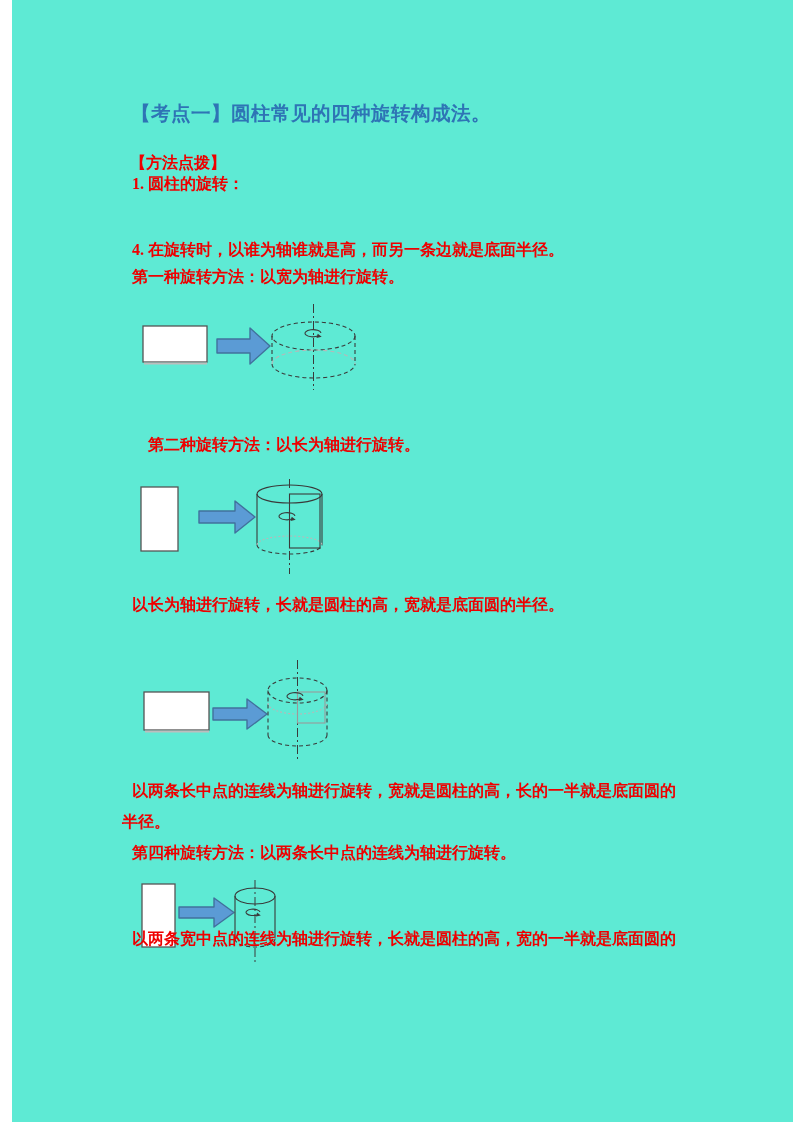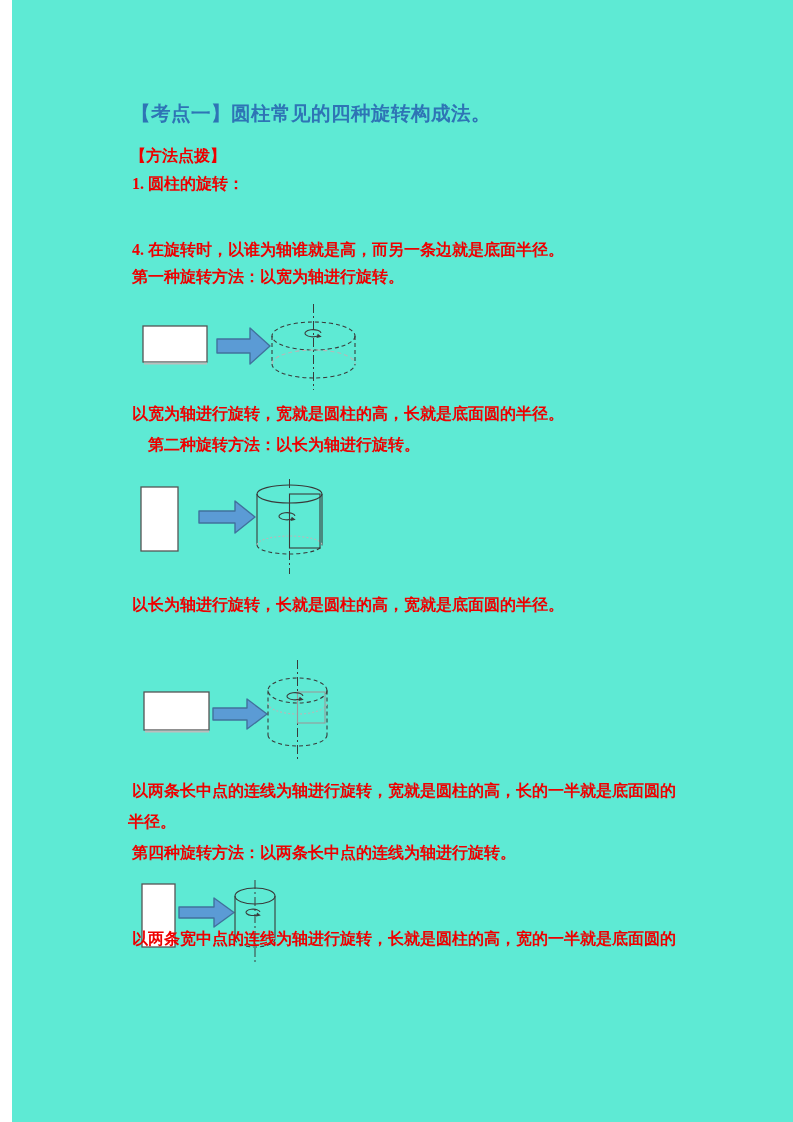--- a/index.html
+++ b/index.html
@@ -20,21 +20,21 @@
   .gray{stroke:#9a9a9a;}
   .fillDark{fill:var(--line_dark,#3a3a3a);stroke:none;}
 </style>
 </head>
 <body>
 
 <div class="page">
 
   <div class="t blue-h" style="left:119px;top:101px;">【考点一】圆柱常见的四种旋转构成法。</div>
 
-  <div class="t red" style="left:118px;top:146px;text-align:center;">【方法点拨】</div>
+  <div class="t red" style="left:118px;top:153px;text-align:center;">【方法点拨】</div>
 
   <div class="t red" style="left:120px;top:174px;">1. 圆柱的旋转：</div>
 
 
   <div class="t red" style="left:120px;top:240px;">4. 在旋转时，以谁为轴谁就是高，而另一条边就是底面半径。</div>
 
   <div class="t red" style="left:120px;top:267px;">第一种旋转方法：以宽为轴进行旋转。</div>
 
   <svg class="fig" style="left:125px;top:302px;" width="235" height="90" viewBox="0 0 235 90">
     <g>
@@ -51,21 +51,20 @@
       <line class="ln dash" x1="218" y1="34" x2="218" y2="62"></line>
       <path class="ln dash" d="M135 62 A41.5 14 0 0 0 218 62"></path>
       <path class="ln dash lt" d="M135 62 A41.5 14 0 0 1 218 62"></path>
       <g>
         <path class="ln" d="M184 31 a8 3.6 0 1 0 -3 3.1"></path>
         <path class="fillDark" d="M179.5 36 l5.2 -1.2 -4 -3 z"></path>
       </g>
     </g>
   </svg>
 
-  <div class="t red" style="left:120px;top:404px;">以宽为轴进行旋转，宽就是圆柱的高，长就是底面圆的半径。</div>
 
   <div class="t red" style="left:136px;top:435px;">第二种旋转方法：以长为轴进行旋转。</div>
 
   <svg class="fig" style="left:125px;top:477px;" width="205" height="100" viewBox="0 0 205 100">
     <g>
       <rect class="shape" x="4" y="10" width="37" height="64"></rect>
     </g>
     <g transform="translate(62,24)">
       <path class="arrow" d="M0 10 H36 V0 L56 16 L36 32 V22 H0 Z"></path>
     </g>
@@ -106,21 +105,21 @@
       <rect class="ln gray" x="160.5" y="34" width="27.5" height="31"></rect>
       <g>
         <path class="ln" d="M166 38 a8 3.6 0 1 0 -3 3.1"></path>
         <path class="fillDark" d="M161.5 43 l5.2 -1.2 -4 -3 z"></path>
       </g>
     </g>
   </svg>
 
   <div class="t red" style="left:120px;top:781px;">以两条长中点的连线为轴进行旋转，宽就是圆柱的高，长的一半就是底面圆的</div>
 
-  <div class="t red" style="left:116px;top:812px;">半径。</div>
+  <div class="t red" style="left:110px;top:812px;">半径。</div>
 
   <div class="t red" style="left:120px;top:843px;">第四种旋转方法：以两条长中点的连线为轴进行旋转。</div>
 
   <svg class="fig" style="left:125px;top:878px;" width="155" height="88" viewBox="0 0 155 88">
     <g>
       <rect class="shape" x="5" y="6" width="33" height="63"></rect>
     </g>
     <g transform="translate(42,20)">
       <path class="arrow" d="M0 9 H35 V0 L55 14.5 L35 29 V20 H0 Z"></path>
     </g>

